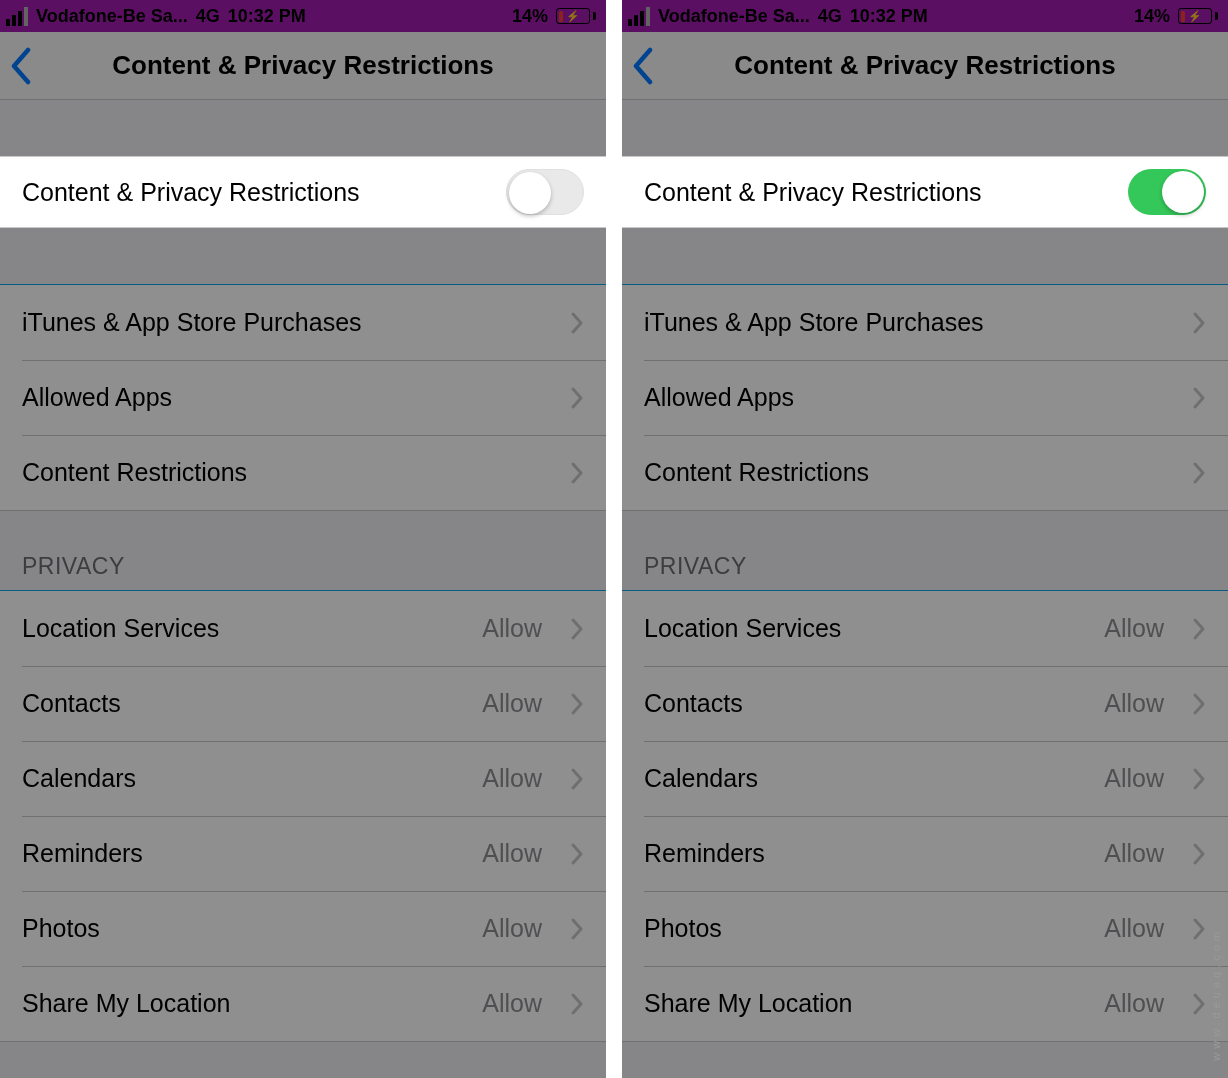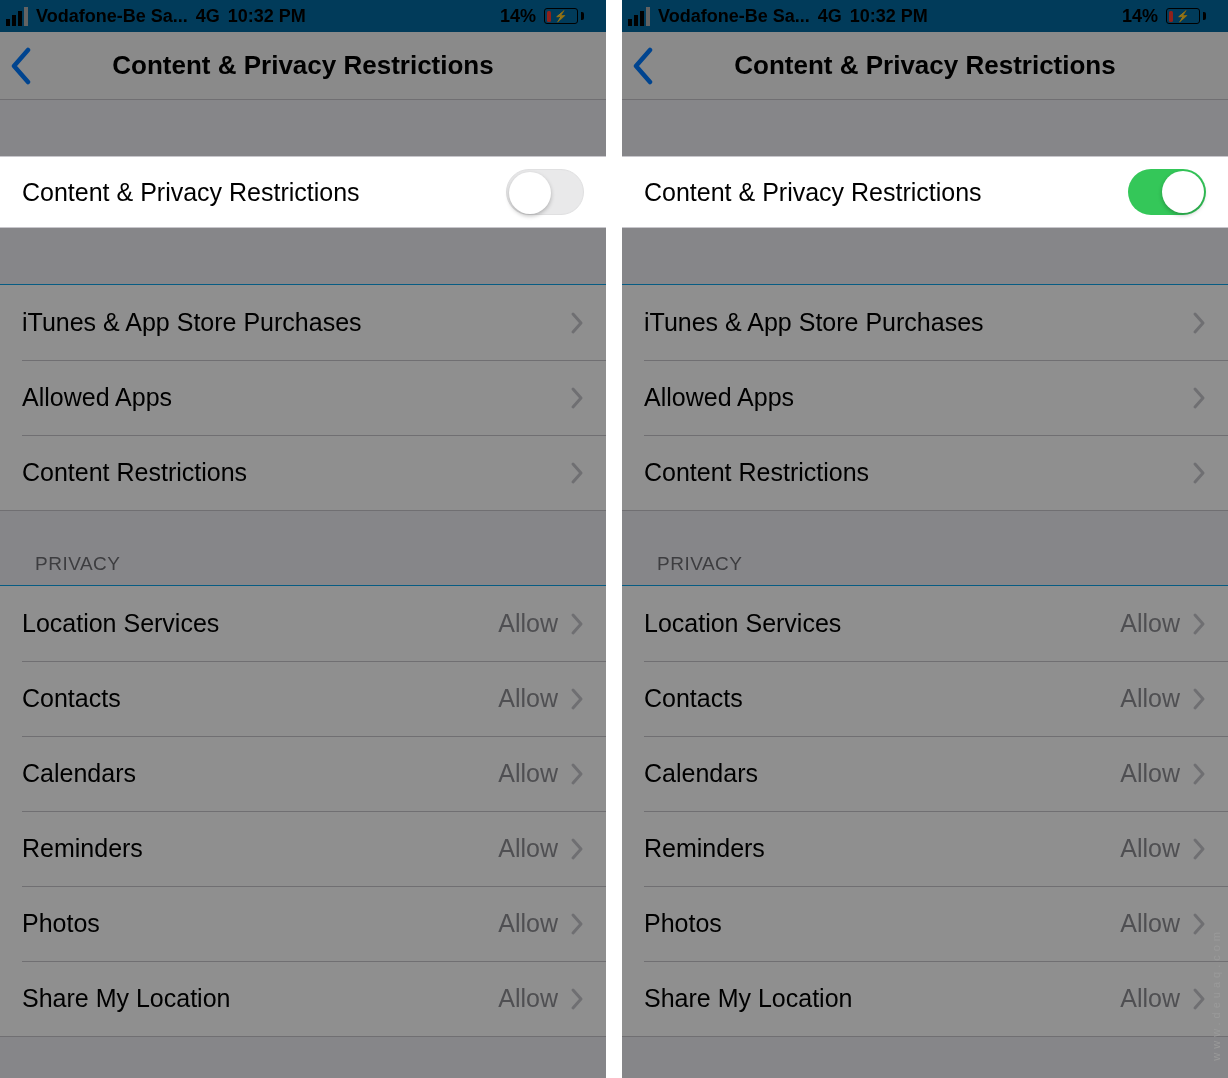--- a/index.html
+++ b/index.html
@@ -2,21 +2,21 @@
 <html><head>
 <meta charset="utf-8">
 <style>
   * { box-sizing: border-box; margin: 0; padding: 0; }
   html, body { width: 1228px; height: 1078px; font-family: -apple-system, "Helvetica Neue", Helvetica, Arial, sans-serif; background:#000; }
   .wrap { display:flex; width:1228px; height:1078px; gap:16px; background:#fff; }
   .phone { flex:1; position:relative; background:#efeff4; overflow:hidden; }
   .dim-overlay { position:absolute; inset:0; background:rgba(0,0,0,0.44); pointer-events:none; z-index:5; }
 
   
-  .status { height:32px; background:#0369a1; display:flex; align-items:center; justify-content:space-between; padding:0 22px 0 6px; font-size:18px; font-weight:600; color:#000; }
+  .status { height:32px; background:#a21caf; display:flex; align-items:center; justify-content:space-between; padding:0 10px 0 6px; font-size:18px; font-weight:600; color:#000; }
   .status-left, .status-right { display:flex; align-items:center; gap:8px; }
   .bars { display:flex; align-items:flex-end; gap:2px; }
   .bars span { width:4px; background:#000; display:block; }
   .bars span:nth-child(1){height:7px;} .bars span:nth-child(2){height:11px;} .bars span:nth-child(3){height:15px;} .bars span:nth-child(4){height:19px; background:#b0b0b0;}
   .battery { display:flex; align-items:center; gap:3px; }
   .batt-body { width:34px; height:16px; border:1.5px solid #000; border-radius:3px; position:relative; }
   .batt-cap { width:3px; height:8px; background:#000; border-radius:0 2px 2px 0; }
   .batt-fill { position:absolute; left:1.5px; top:1.5px; bottom:1.5px; width:14%; background:#ff3b30; border-radius:1.5px; }
   .batt-bolt { position:absolute; left:50%; top:50%; transform:translate(-50%,-50%); font-size:11px; color:#000; }
 
@@ -36,25 +36,25 @@
   .switch.on  { background:#34c759; }
   .knob { position:absolute; top:2px; width:42px; height:42px; border-radius:50%; background:#fff; box-shadow:0 2px 4px rgba(0,0,0,0.25); }
   .switch.off .knob { left:2px; }
   .switch.on  .knob { right:2px; }
 
   .spacer-mid { height:56px; background:#efeff4; }
 
   .group { background:#fff; border-top:1px solid #0ea5e9; border-bottom:1px solid #c8c7cc; }
   .row { display:flex; align-items:center; justify-content:space-between; padding:0 22px; height:75px; font-size:25px; color:#000; position:relative; }
   .row + .row::before { content:""; position:absolute; left:22px; right:0; top:0; height:1px; background:#c8c7cc; }
-  .row-right { display:flex; align-items:center; gap:12px; color:#8e8e93; font-size:25px;}
+  .row-right { display:flex; align-items:center; gap:28px; color:#8e8e93; font-size:25px;}
   .chev { color:#c7c7cc; }
   .chev svg { width:14px; height:24px; display:block; }
 
-  .section-header { padding:42px 35px 10px; font-size:19px; letter-spacing:0.5px; color:#6d6d72; background:#efeff4; }
+  .section-header { padding:42px 22px 10px; font-size:23px; letter-spacing:0.5px; color:#6d6d72; background:#efeff4; }
 
   .watermark { position:absolute; right:6px; bottom:150px; transform:rotate(-90deg); transform-origin:right bottom; font-size:11px; color:#9a9a9a; letter-spacing:4px; z-index:20;}
 </style>
 </head>
 <body>
 
 <div class="wrap">
 
   <div class="phone">
     <div class="dim-overlay"></div>

